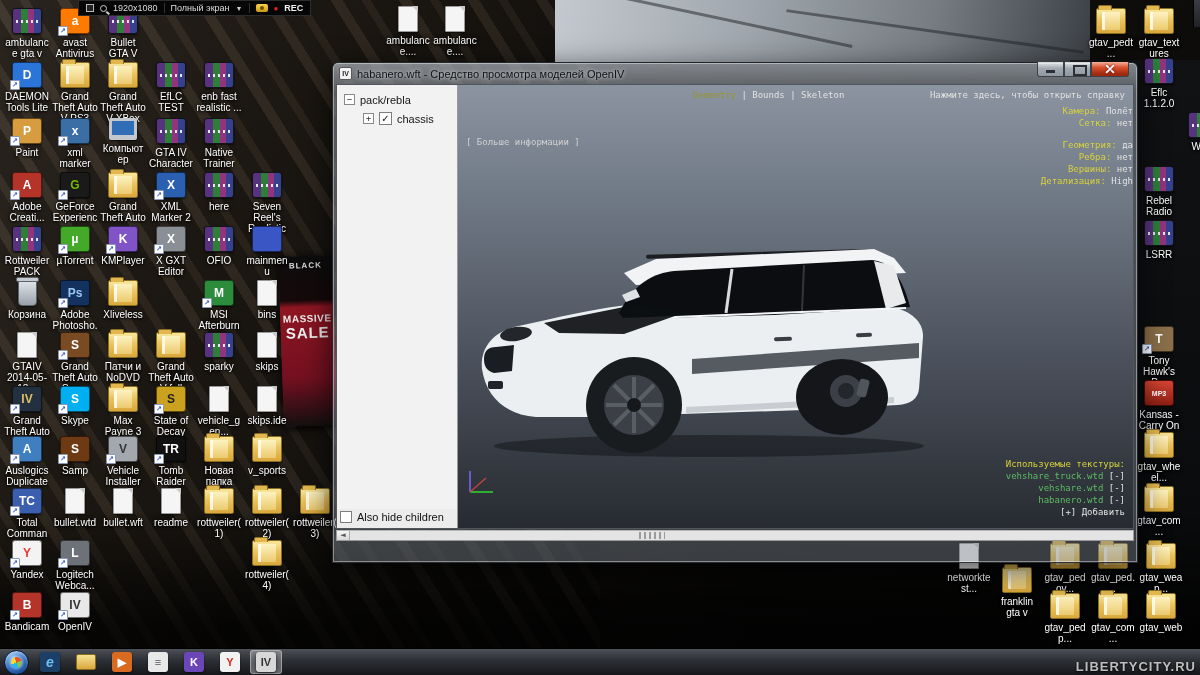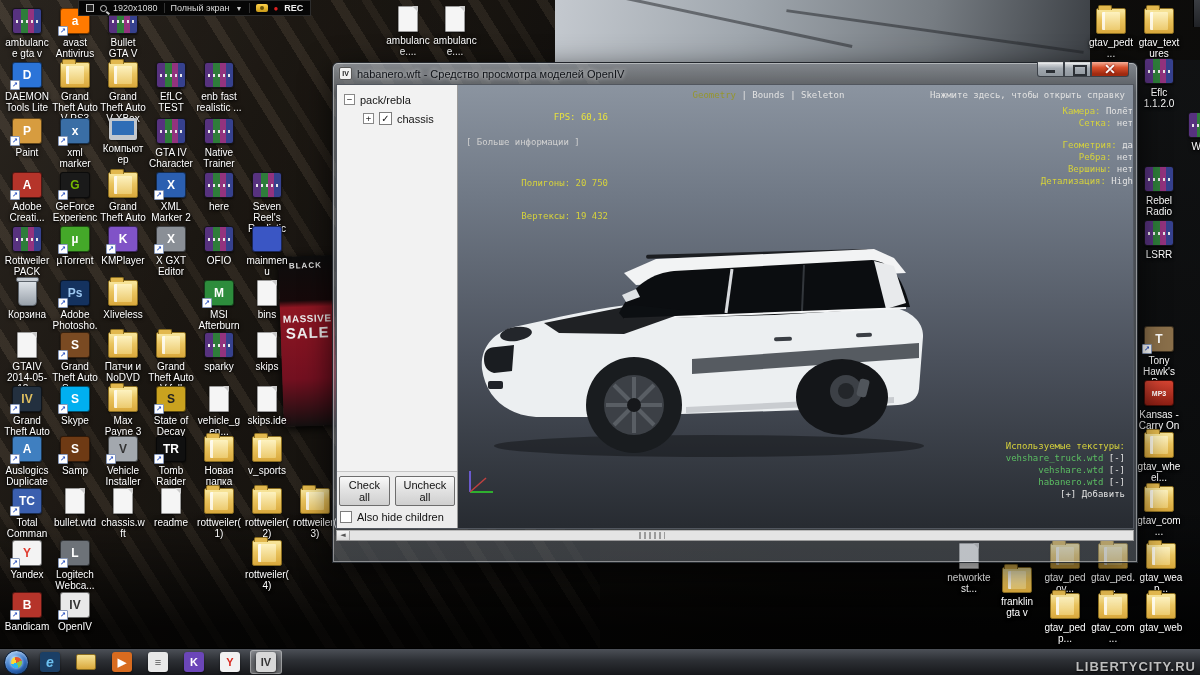--- a/index.html
+++ b/index.html
@@ -127,21 +127,21 @@
     font-family:"DejaVu Sans Mono", monospace; font-size:9px; }
   .vp-abs { position:absolute; white-space:pre; }
   .y { color:#d6d23c; } .w { color:#e2e2e2; } .gr { color:#5bbd62; } .olv { color:#96962e; }
   .vp-fps { left:10px; top:5px; width:140px; text-align:right; line-height:11px; }
   .vp-fps .f1 { color:#e7e23e; }
   .vp-more { left:8px; top:52px; color:#d0d0d0;text-align:right; }
   .vp-tabs { top:5px; left:46%; transform:translateX(-50%); color:#e2e2e2; }
   .vp-help { top:5px; right:8px; color:#e0e0e0; }
   .vp-info { top:20px; right:0; text-align:right; line-height:12px; }
   .vp-info .gap { height:10px; }
-  .vp-tex { bottom:28px; right:8px; text-align:right; line-height:12px; }
+  .vp-tex { bottom:10px; right:8px; text-align:right; line-height:12px; }
   .car { position:absolute; left:16px; top:146px; }
   .gizmo { position:absolute; left:4px; bottom:30px; }
 
   .hscroll { position:absolute; left:3px; right:3px; bottom:21px; height:11px; background:#e4e4e4;
     border:1px solid #9a9a9a; border-top:1px solid #b8b8b8; }
   .hs-arrow { position:absolute; left:0; top:0; width:13px; height:9px; font:7px/9px "DejaVu Sans";
     color:#555; text-align:center; background:linear-gradient(#f5f5f5,#d9d9d9); border-right:1px solid #aaa; }
   .hs-grip { position:absolute; left:38%; top:1px; width:26px; height:7px;
     background:repeating-linear-gradient(90deg,#9b9b9b 0 2px,#e4e4e4 2px 5px); }
   .statusbar { position:absolute; left:3px; right:3px; bottom:2px; height:18px;
@@ -425,21 +425,21 @@
       <div class="dicon" style="left: 4px; top: 488px;">
         <div class="glyph g-app" style="background: rgb(59, 95, 174);">TC<span class="sc-arrow">↗</span></div>
         <div class="dlabel">Total Commander</div>
       </div>
       <div class="dicon" style="left: 52px; top: 488px;">
         <div class="glyph g-file"></div>
         <div class="dlabel">bullet.wtd</div>
       </div>
       <div class="dicon" style="left: 100px; top: 488px;">
         <div class="glyph g-file"></div>
-        <div class="dlabel">chassis.wft</div>
+        <div class="dlabel">bullet.wft</div>
       </div>
       <div class="dicon" style="left: 148px; top: 488px;">
         <div class="glyph g-file"></div>
         <div class="dlabel">readme</div>
       </div>
       <div class="dicon" style="left: 196px; top: 488px;">
         <div class="glyph g-folder"></div>
         <div class="dlabel">rottweiler(1)</div>
       </div>
       <div class="dicon" style="left: 244px; top: 488px;">
@@ -562,24 +562,20 @@
             <span class="tbox">−</span>
             <span>pack/rebla</span>
           </div>
           <div class="tree-row child">
             <span class="tbox">+</span>
             <span class="cb">✓</span>
             <span>chassis</span>
           </div>
         </div>
         <div class="panel-bottom">
-          <div class="btn-row">
-            <button class="w7btn">Check all</button>
-            <button class="w7btn">Uncheck all</button>
-          </div>
           <div class="hide-row">
             <span class="cb"></span>
             <span>Also hide children</span>
           </div>
         </div>
       </div>
 
       <div class="viewport">
 
         <svg class="car" width="462" height="232" viewBox="0 0 462 232">
@@ -615,26 +611,20 @@
           </g>
           <circle cx="160" cy="174" r="7" fill="#16181b"></circle>
         </svg>
 
         <svg class="gizmo" width="34" height="34" viewBox="0 0 34 34">
           <line x1="8" y1="28" x2="8" y2="7" stroke="#6a5acd" stroke-width="2"></line>
           <line x1="8" y1="28" x2="31" y2="28" stroke="#2faf2f" stroke-width="2"></line>
           <line x1="8" y1="28" x2="24" y2="14" stroke="#c04040" stroke-width="1.5"></line>
         </svg>
 
-        <div class="vp-abs vp-fps">
-          <div class="f1">FPS: 60,16</div>
-          <div>&nbsp;</div>
-          <div class="y">Полигоны: 20 750</div>
-          <div class="y">Вертексы: 19 432</div>
-        </div>
         <div class="vp-abs vp-more">[ Больше информации ]</div>
         <div class="vp-abs vp-tabs" id="vp-tabs"><span class="olv">Geometry</span><span class="w"> | </span><span class="w">Bounds</span><span class="w"> | </span><span class="w">Skeleton</span></div>
         <div class="vp-abs vp-help">Нажмите здесь, чтобы открыть справку</div>
         <div class="vp-abs vp-info" id="vp-info"><div><span class="y">Камера: </span><span class="w">Полёт</span></div><div><span class="y">Сетка: </span><span class="w">нет</span></div><div class="gap"></div><div><span class="y">Геометрия: </span><span class="w">да</span></div><div><span class="y">Ребра: </span><span class="w">нет</span></div><div><span class="y">Вершины: </span><span class="w">нет</span></div><div><span class="y">Детализация: </span><span class="w">High</span></div></div>
         <div class="vp-abs vp-tex" id="vp-tex"><div class="y">Используемые текстуры:</div><div><span class="gr">vehshare_truck.wtd </span><span class="w">[-]</span></div><div><span class="gr">vehshare.wtd </span><span class="w">[-]</span></div><div><span class="gr">habanero.wtd </span><span class="w">[-]</span></div><div class="w">[+] Добавить</div></div>
       </div>
     </div>
 
     <div class="hscroll">
       <span class="hs-arrow">◄</span>

